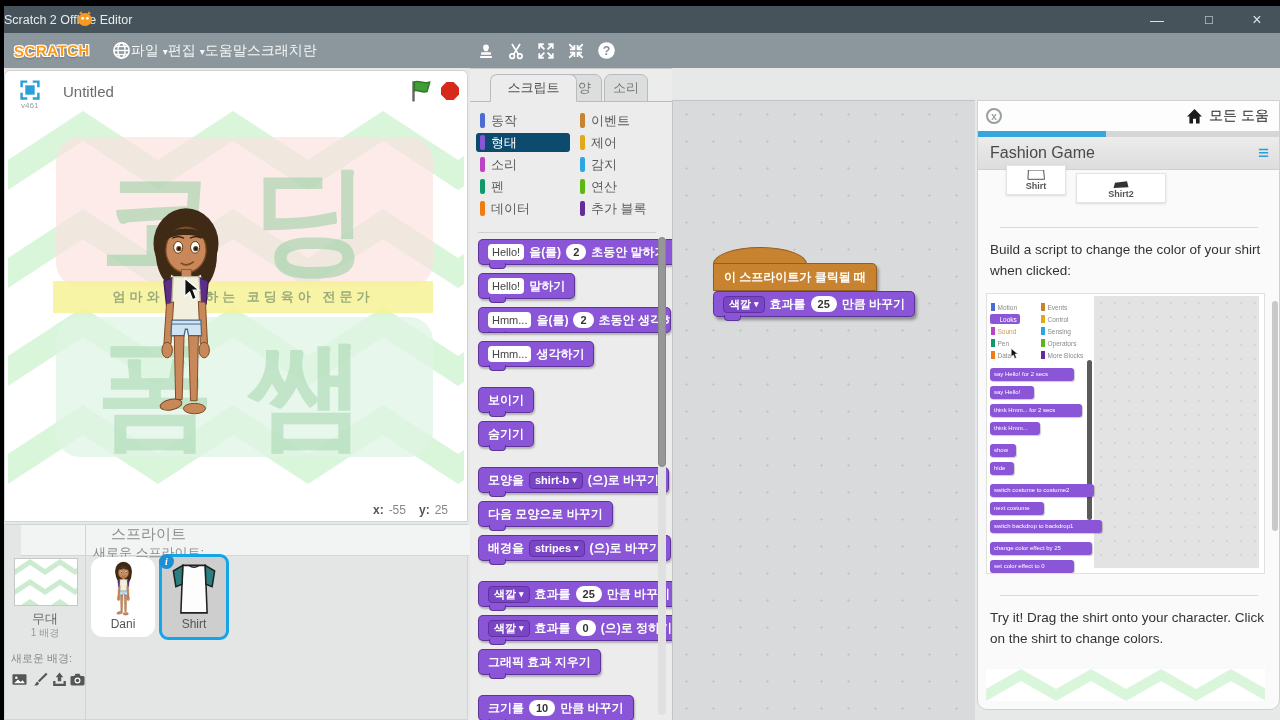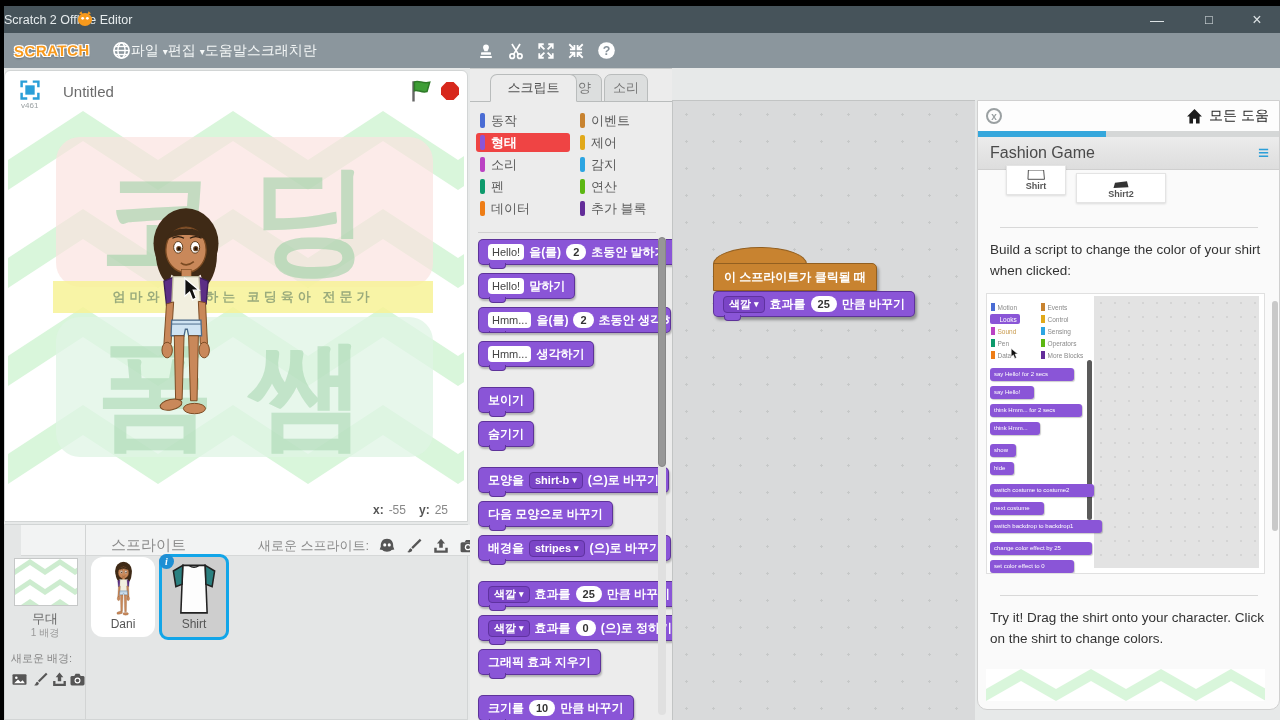--- a/index.html
+++ b/index.html
@@ -35,42 +35,42 @@
   #wm-banner { background:rgba(247,242,150,.85); display:flex; align-items:center; justify-content:center; }
   #wm-banner span { font-size:13px; font-weight:bold; letter-spacing:4px; color:#9aab7c; white-space:nowrap; }
   .calli { font-size:118px; font-weight:bold; color:rgba(150,205,160,.55); letter-spacing:34px; white-space:nowrap; }
   #coord-row { left:3px; top:428px; width:456px; height:22px; display:flex; justify-content:flex-end;
                align-items:center; gap:5px; padding-right:16px; font-size:12px; background:#fff; }
   #coord-row .cl { font-weight:bold; color:#555; } #coord-row .cv { color:#888; }
 
   
   #sprites-panel { left:4px; top:524px; width:464px; height:196px; background:#e4e6e6; border:1px solid #d2d5d5; }
   #sprites-header { left:16px; top:0; width:462px; height:31px; background:#f2f3f3; border-bottom:1px solid #d6d8d8;
-                    display:flex; align-items:flex-end; }
+                    display:flex; align-items:flex-start;flex-direction:column; }
   #sprites-header .h1 { margin-left:90px; font-size:15px; color:#8b8b8b; }
   #sprites-header .h2 { margin-left:72px; font-size:13px; color:#8b8b8b; }
   #sprites-header svg { margin-left:9px; }
   #stage-col-divider { left:80px; top:0; width:1px; height:194px; background:#d2d4d4; }
   .sprite-card { border-radius:12px; display:flex; flex-direction:column; align-items:center; }
   .sprite-name { font-size:12px; color:#555; }
   #info-badge { width:15px; height:15px; border-radius:50%; background:#1f8fd4; color:#fff; font-size:10px;
                 font-style:italic; font-family:"Liberation Serif",serif; display:flex; align-items:center;
                 justify-content:center; font-weight:bold; }
   .smalllabel { font-size:11px; color:#888; }
 
   
   #palette { left:470px; top:68px; width:202px; height:652px; background:#ececec; border-top:1px solid #c9cccc; }
   .tab { position:absolute; top:5px; height:28px; border:1px solid #b9bcbc; border-radius:7px 7px 0 0;
          display:flex; align-items:center; justify-content:center; font-size:13px; color:#777; background:#dcdede; }
   .tab.active { background:#ececec; border-bottom:1px solid #ececec; color:#555; z-index:2; }
   #tabline { left:0; top:32px; width:202px; height:1px; background:#b9bcbc; }
   .cat { position:absolute; width:94px; height:19px; display:flex; align-items:center; gap:6px; font-size:13px;
          color:#5a5a5a; padding:0 4px; border-radius:3px; }
   .cat .sw { width:5px; height:15px; border-radius:2px; flex:none; }
-  .cat.sel { background:#ef4444; color:#fff; font-weight:bold; }
+  .cat.sel { background:#0c4a6e; color:#fff; font-weight:normal; }
   #cat-divider { left:8px; top:163px; width:178px; height:1px; background:#d0d0d0; }
   .sblock { position:absolute; height:26px; display:flex; align-items:center; gap:5px; padding:0 9px;
             background:#8a55d7; border:1px solid rgba(40,10,80,.45); border-radius:5px; color:#fff; font-size:12px;
             font-weight:bold; box-shadow:1px 2px 2px rgba(0,0,0,.25); white-space:nowrap; }
   .sblock::after { content:''; position:absolute; left:10px; bottom:-5px; width:15px; height:5px; background:inherit;
                    border:1px solid rgba(40,10,80,.45); border-top:none; border-radius:0 0 4px 4px; }
   .binput { background:#fff; color:#444; border-radius:4px; padding:0 4px; height:16px; line-height:16px;
             font-size:11px; font-weight:normal; }
   .bnum { background:#fff; color:#333; border-radius:9px; padding:0 7px; height:16px; line-height:16px; font-size:11px; }
   .bdd { background:#7a44c6; border:1px solid #5f32a0; border-radius:4px; padding:0 5px; height:17px;

